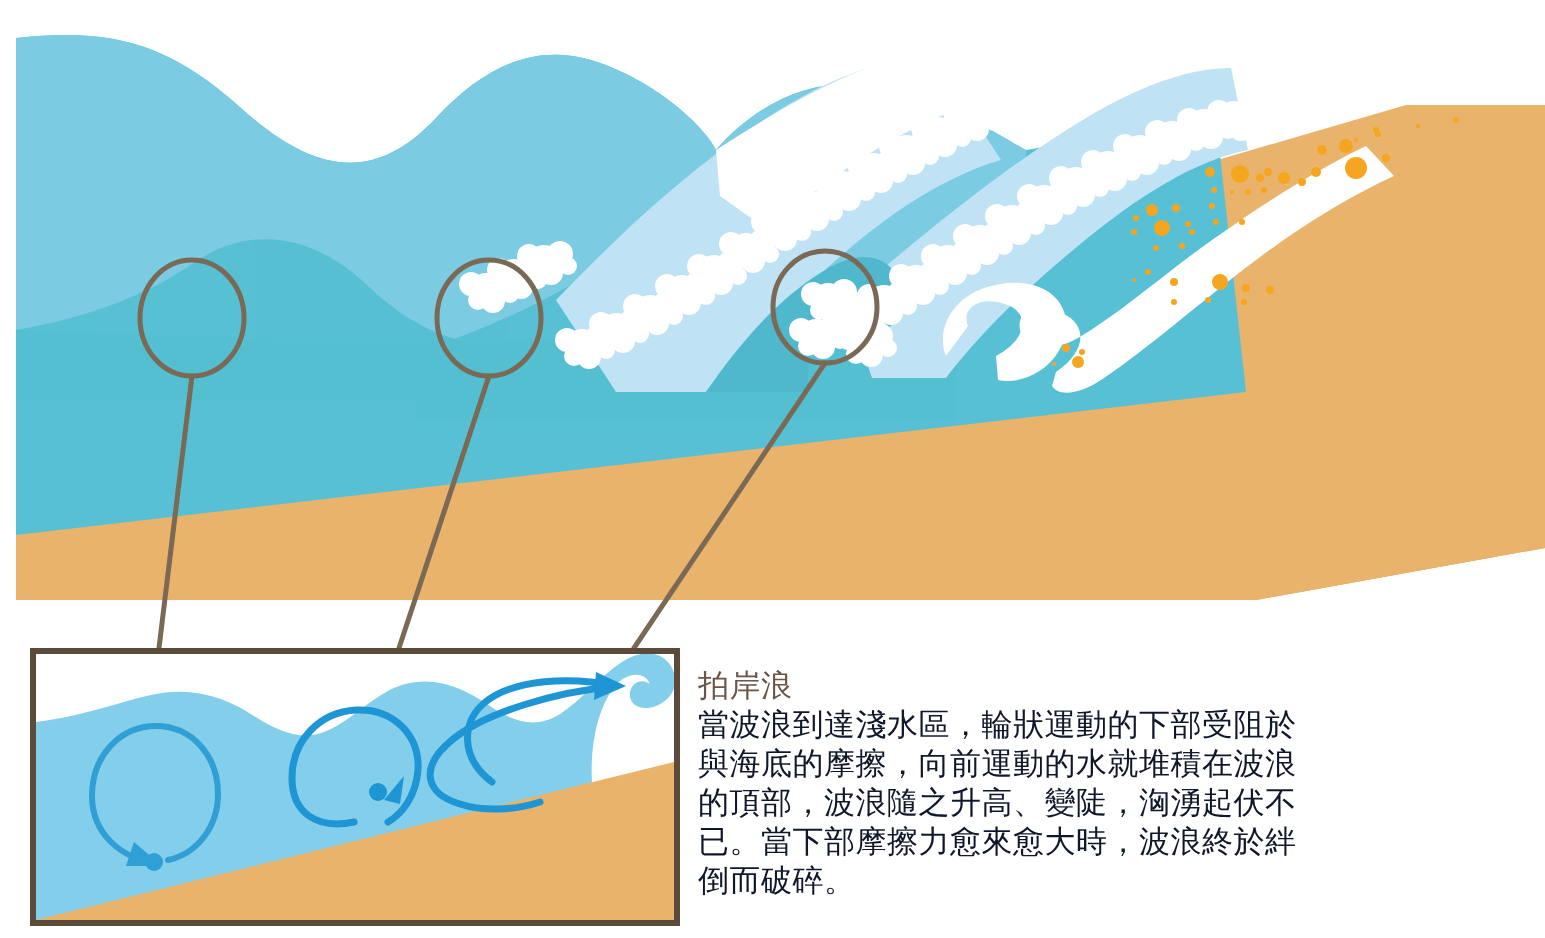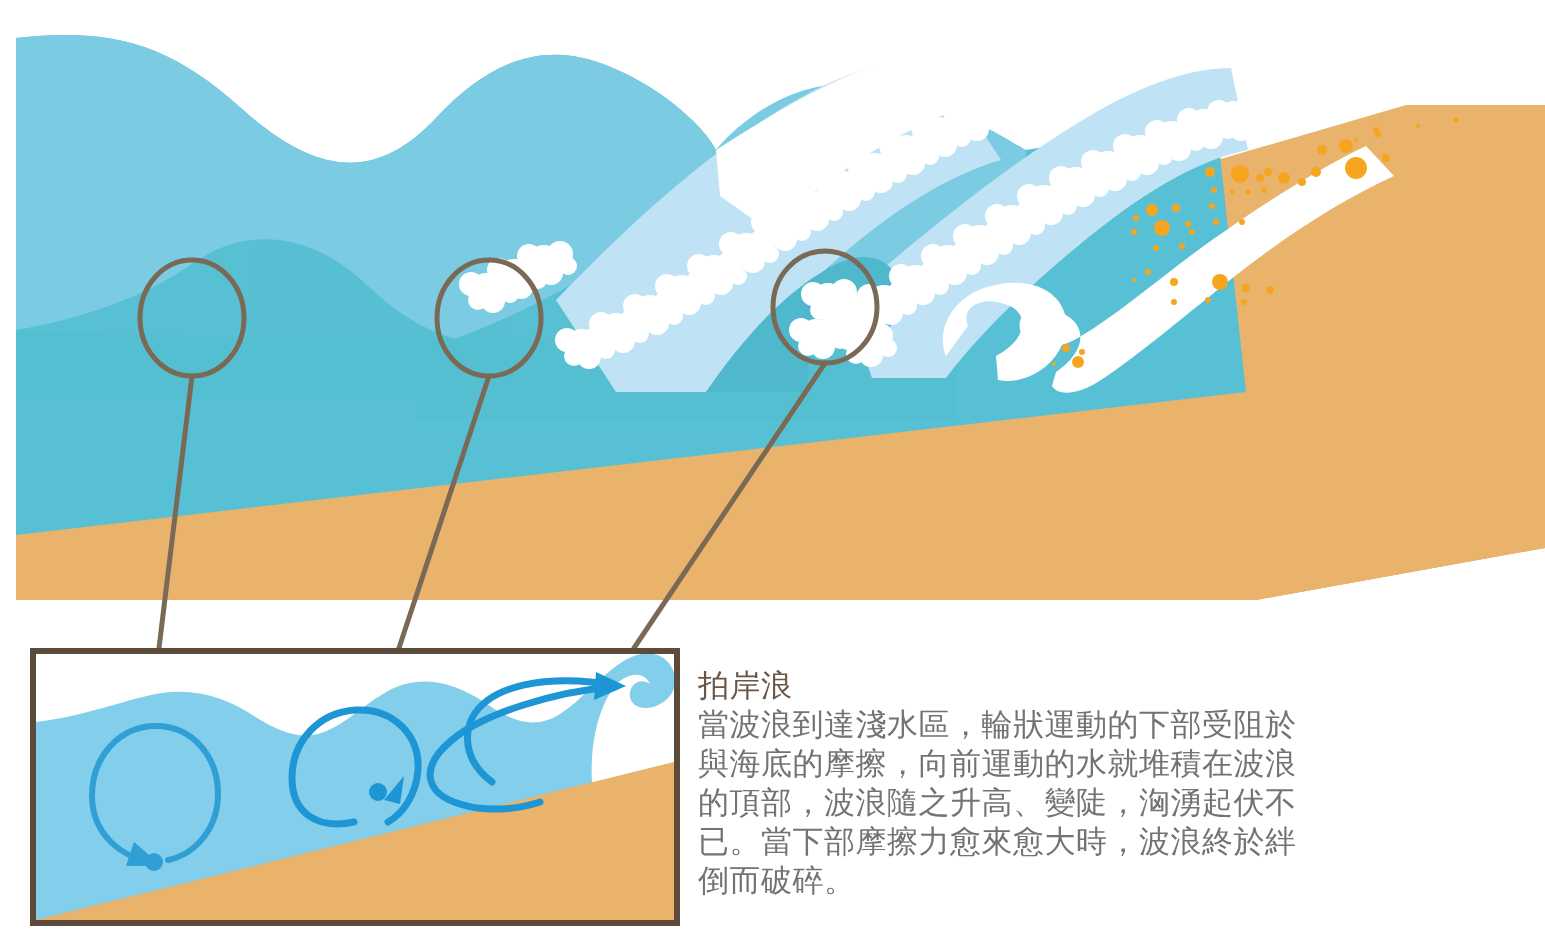--- a/index.html
+++ b/index.html
@@ -260,16 +260,16 @@
           <path d="M580,672 L610,686 L578,700 Z"></path>
         </g>
       </g>
 
       <rect x="17" y="651" width="644" height="272" fill="none" stroke="#5C4A3A" stroke-width="6"></rect>
     </g>
   </svg>
 
   <div class="textblock">
     <div class="caption-title" style="color: rgb(107, 85, 68);">拍岸浪</div>
-    <div class="caption-body" style="color: #737373;">當波浪到達淺水區，輪狀運動的下部受阻於與海底的摩擦，向前運動的水就堆積在波浪的頂部，波浪隨之升高、變陡，洶湧起伏不已。當下部摩擦力愈來愈大時，波浪終於絆倒而破碎。</div>
+    <div class="caption-body" style="color: #0f172a;">當波浪到達淺水區，輪狀運動的下部受阻於與海底的摩擦，向前運動的水就堆積在波浪的頂部，波浪隨之升高、變陡，洶湧起伏不已。當下部摩擦力愈來愈大時，波浪終於絆倒而破碎。</div>
   </div>
 
 </div>
 
 </body></html>

